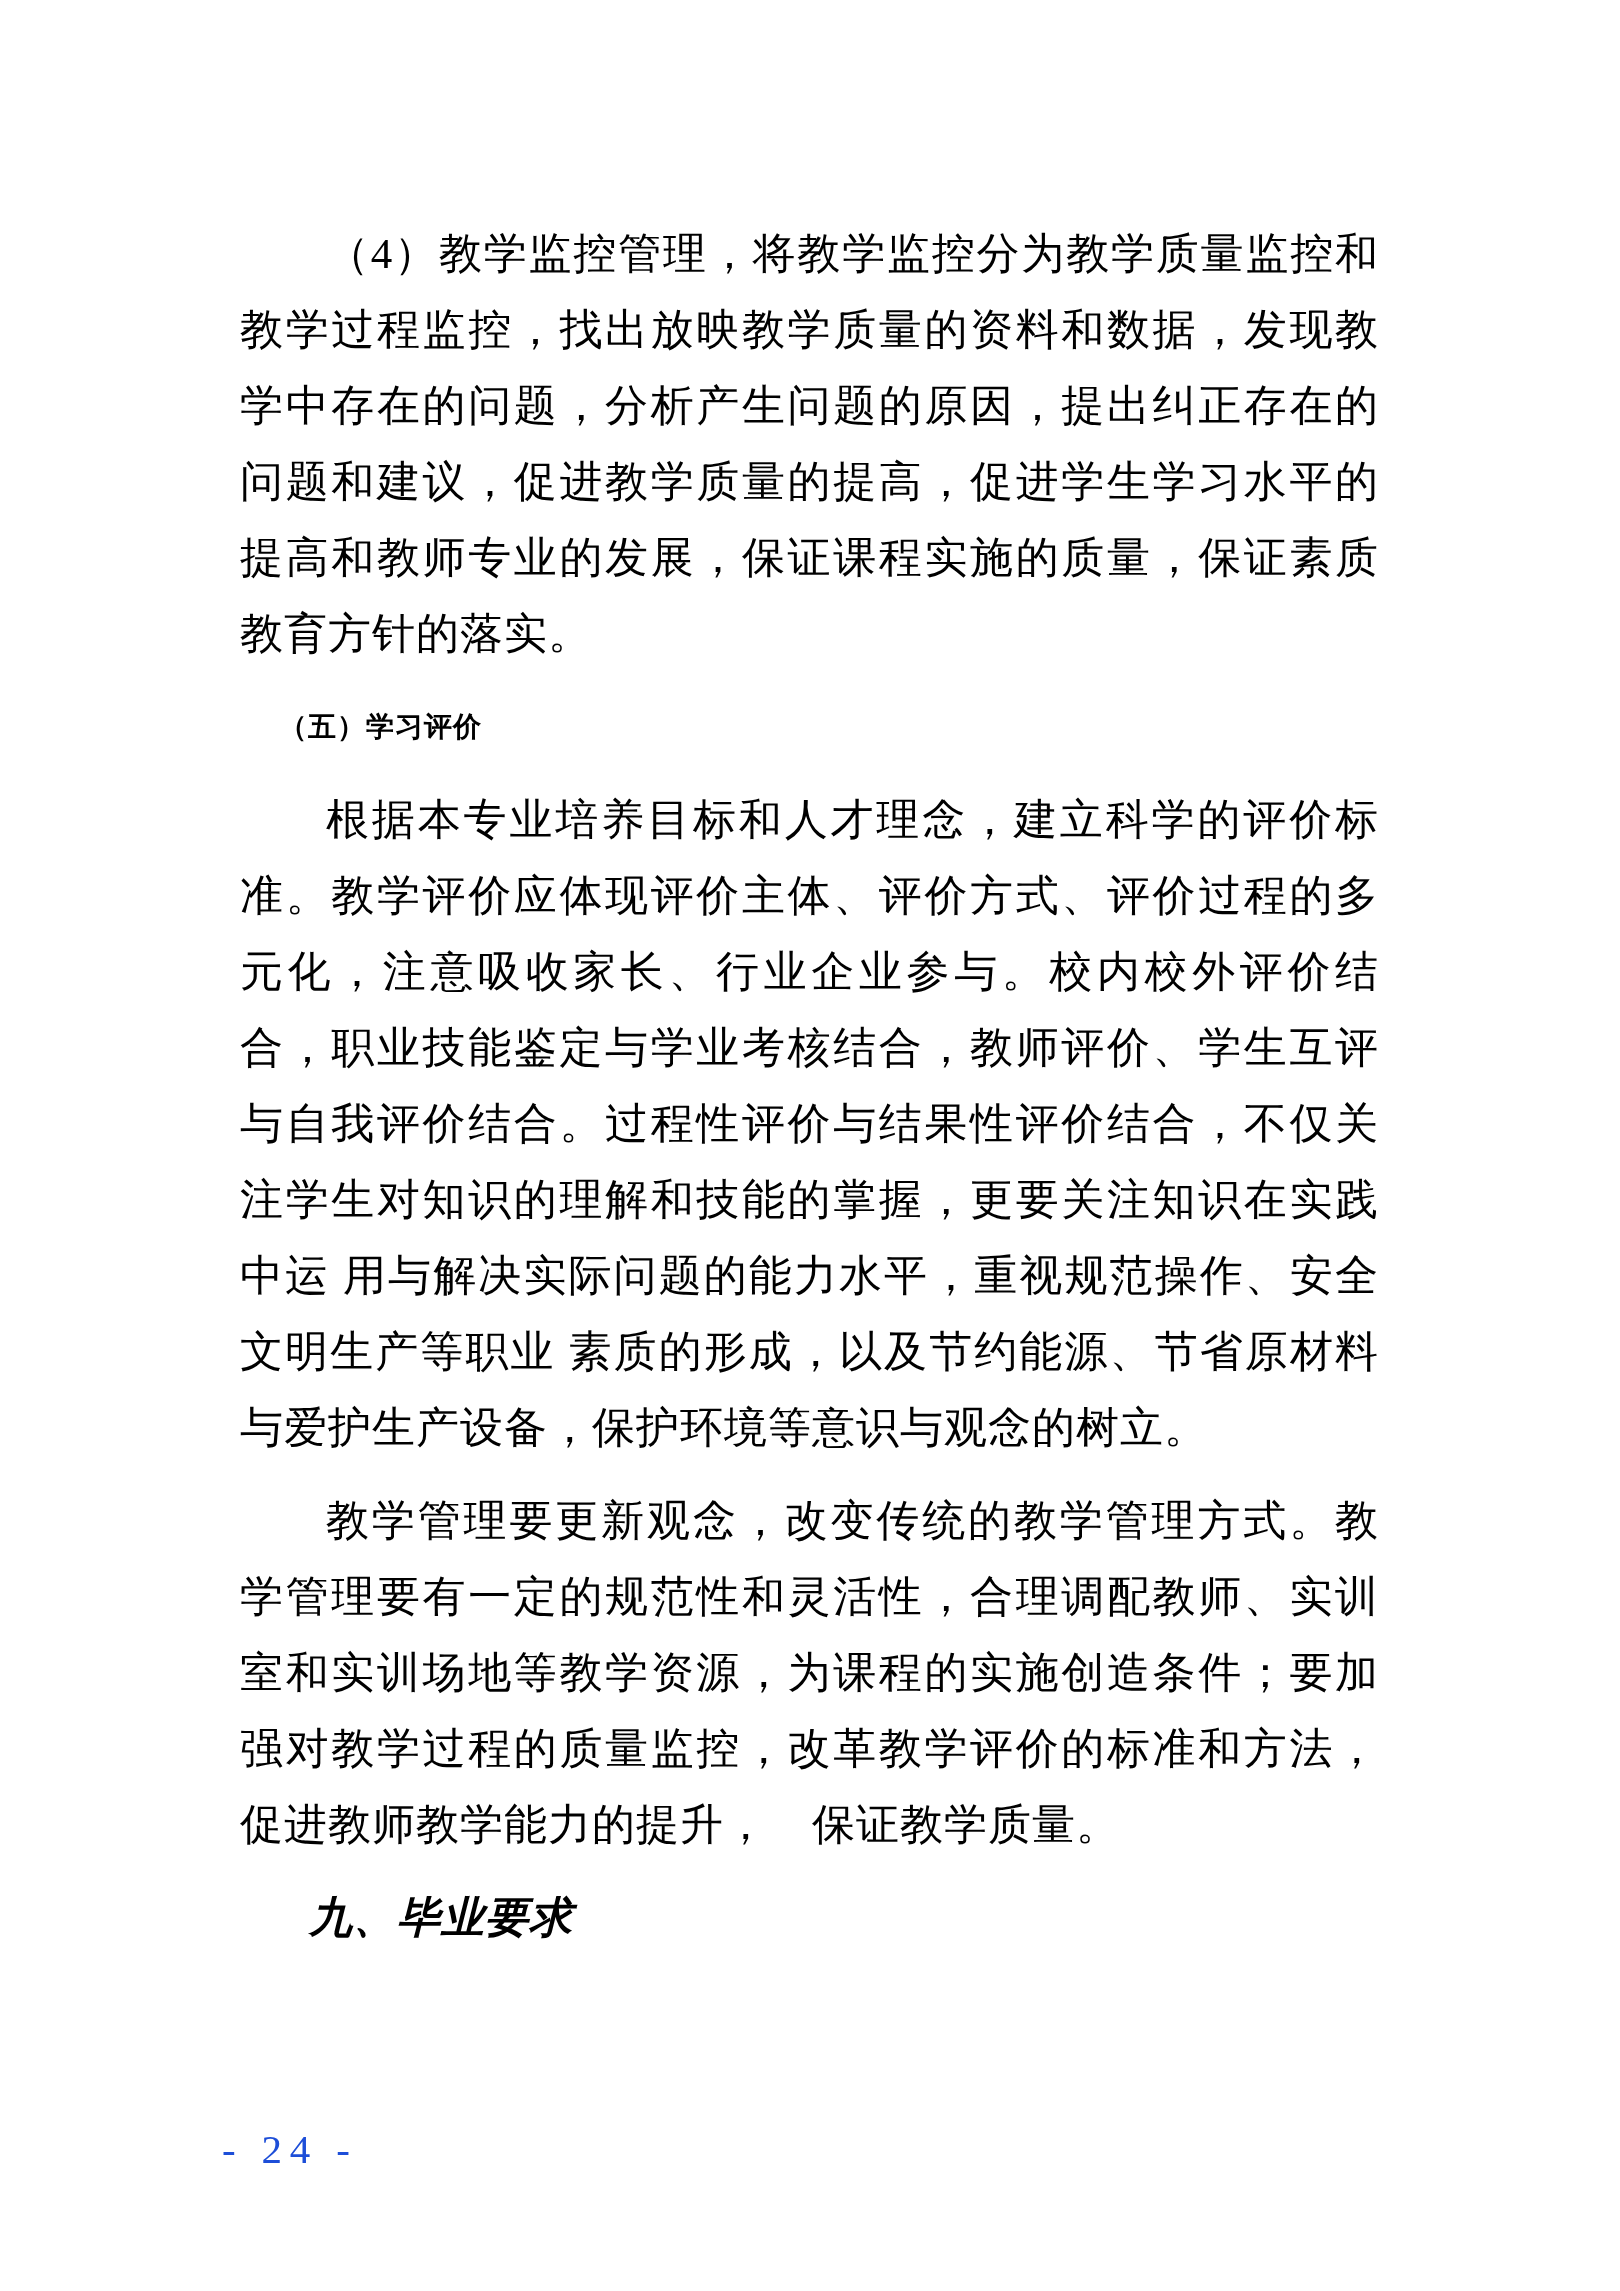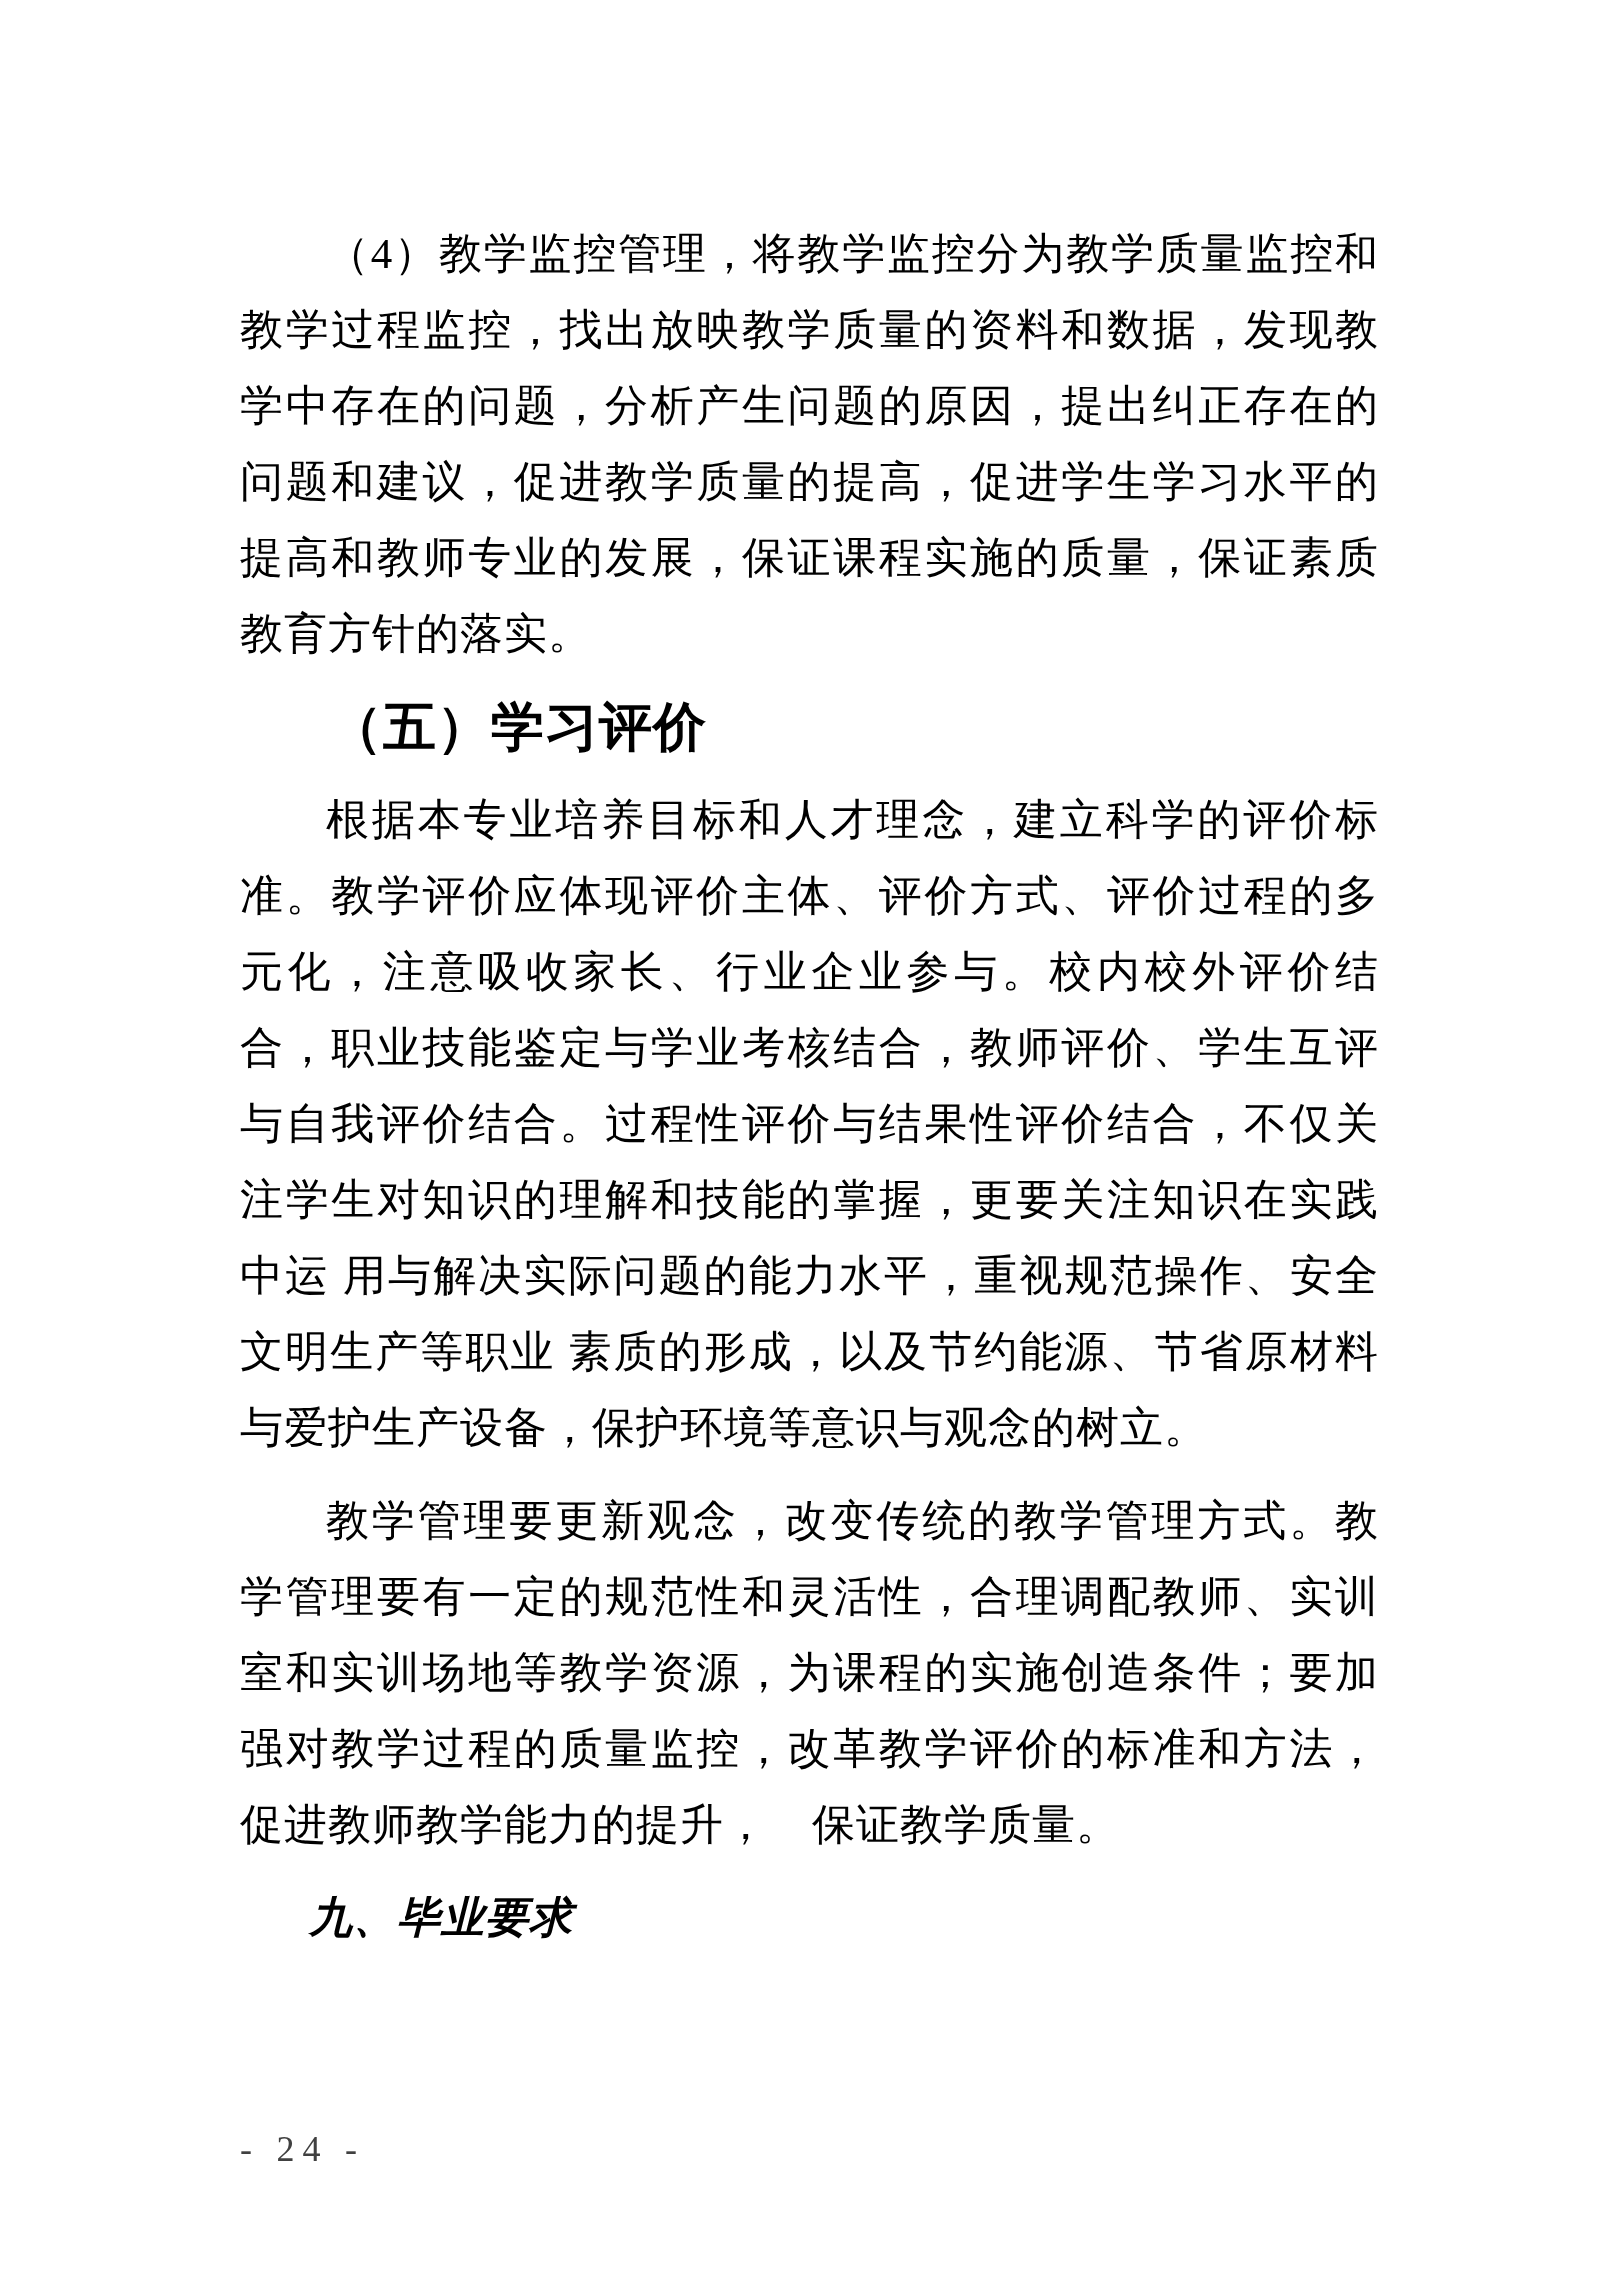--- a/index.html
+++ b/index.html
@@ -27,41 +27,41 @@
     text-align-last: left;
     letter-spacing: 1px;
   }
   .content p {
     margin: 17px;
     text-indent: 2em;
     font-weight: 400;
   }
   .content .heading {
     margin: 0;
-    font-size: 53px;
+    font-size: 28px;
     line-height: 76px;
     text-indent: 2em;
     font-weight: 700;
   }
   .content .heading-kai {
     margin: 0;
     font-size: 43px;
     line-height: 76px;
     text-indent: 2em;
     font-weight: 700;
     font-style: italic;
   }
   .page-number {
     position: absolute;
-    left: 240px;
+    left: 222px;
     top: 2125px;
-    font-size: 36px;
+    font-size: 41px;
     line-height: 49px;
     letter-spacing: 7.8px;
-    color: #404040;
+    color: #1d4ed8;
   }
 </style>
 </head>
 <body>
 
 <div class="page">
   <div class="content">
     <p class="body-paragraph">（4）教学监控管理，将教学监控分为教学质量监控和教学过程监控，找出放映教学质量的资料和数据，发现教学中存在的问题，分析产生问题的原因，提出纠正存在的问题和建议，促进教学质量的提高，促进学生学习水平的提高和教师专业的发展，保证课程实施的质量，保证素质教育方针的落实。</p>
     <div class="heading">（五）学习评价</div>
     <p class="body-paragraph">根据本专业培养目标和人才理念，建立科学的评价标准。教学评价应体现评价主体、评价方式、评价过程的多元化，注意吸收家长、行业企业参与。校内校外评价结合，职业技能鉴定与学业考核结合，教师评价、学生互评与自我评价结合。过程性评价与结果性评价结合，不仅关注学生对知识的理解和技能的掌握，更要关注知识在实践中运 用与解决实际问题的能力水平，重视规范操作、安全文明生产等职业 素质的形成，以及节约能源、节省原材料与爱护生产设备，保护环境等意识与观念的树立。</p>

